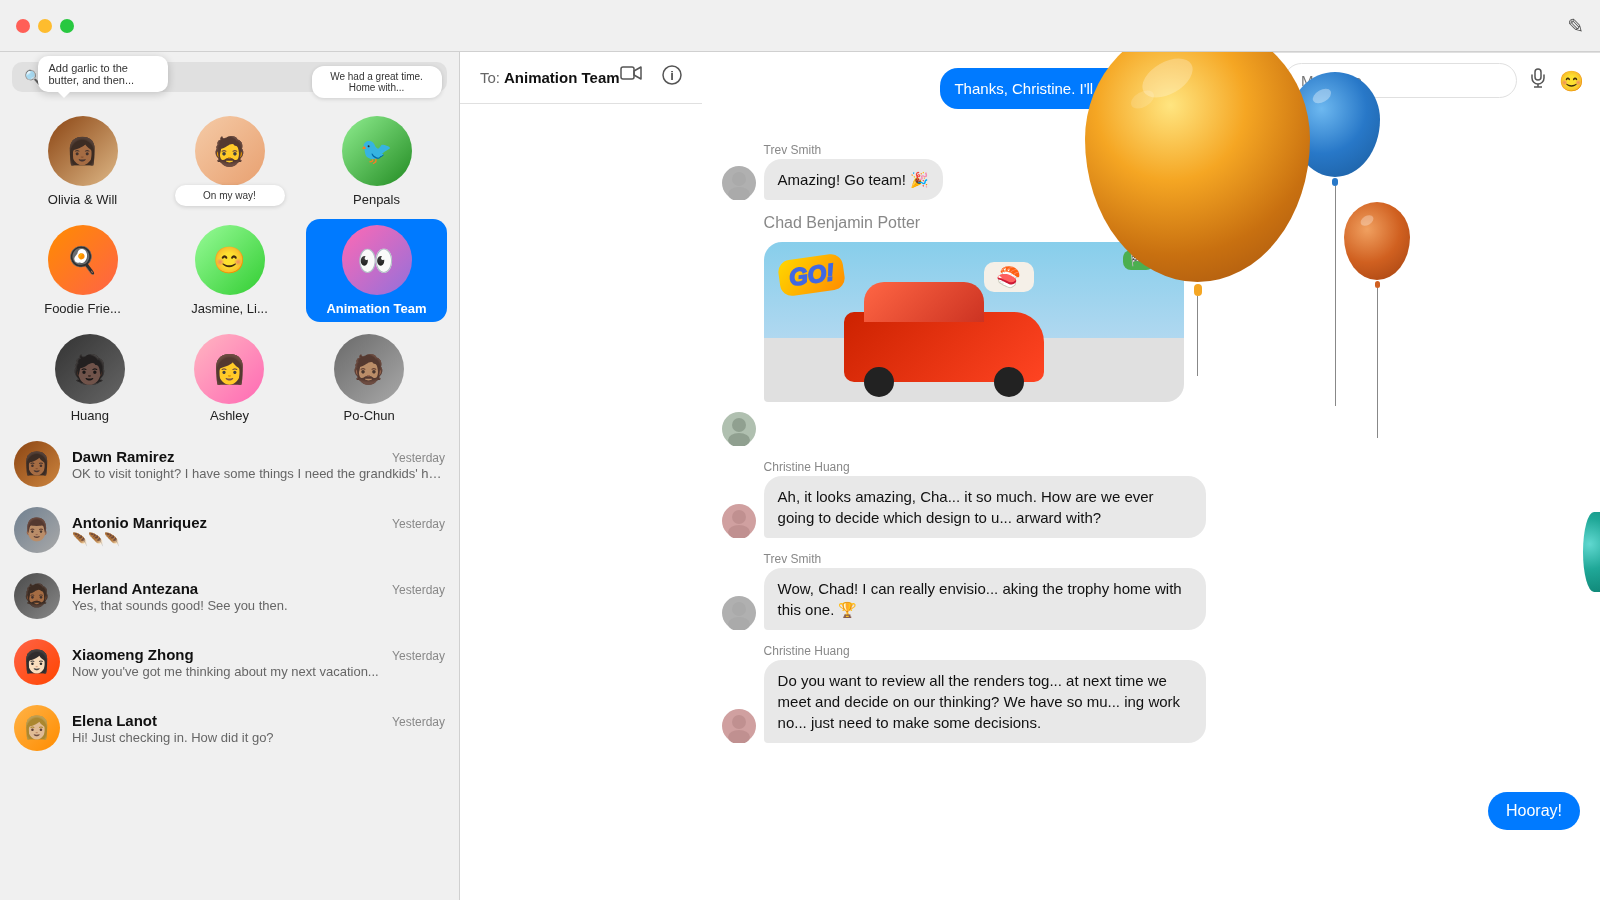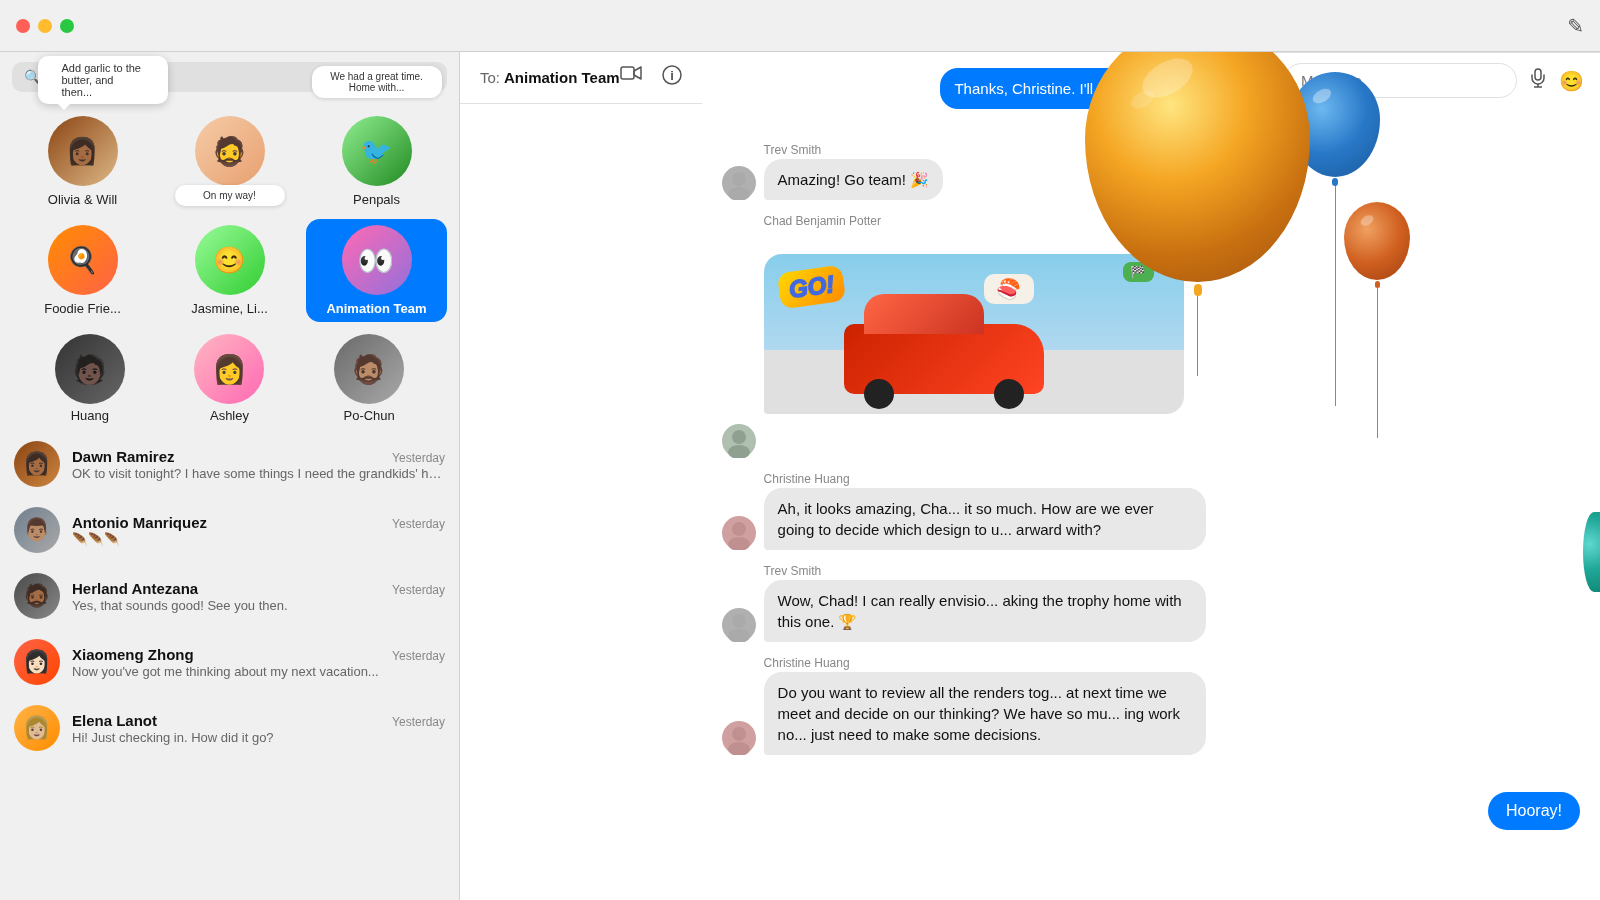--- a/index.html
+++ b/index.html
@@ -355,21 +355,21 @@
 
     <div class="search-bar">
       <span class="search-icon">🔍</span>
       <input class="search-input" type="text" placeholder="Search" style="">
     </div>
 
     <div class="pinned-grid">
 
       <div class="pinned-cell" style="position:relative;">
         <div style="position:relative;">
-          <div class="tooltip-bubble" style="position:absolute; top:-60px; left:-10px; z-index:20; font-size:11px; background:white; border-radius:10px; padding:6px 24px; box-shadow:0 2px 8px rgba(0,0,0,0.2); width:130px;">Add garlic to the butter, and then...</div>
+          <div class="tooltip-bubble" style="position:absolute; top:-60px; left:-10px; z-index:20; font-size:11px; background:white; border-radius:10px; padding:6px 11px; box-shadow:0 2px 8px rgba(0,0,0,0.2); width:130px;">Add garlic to the butter, and then...</div>
           <div class="avatar-circle av-olivia" style="width:70px;height:70px;border-radius:50%;display:flex;align-items:center;justify-content:center;font-size:26px;">👩🏾</div>
         </div>
         <span class="p-name">Olivia &amp; Will</span>
       </div>
 
       <div class="pinned-cell">
         <div class="avatar-circle av-guillermo" style="width:70px;height:70px;border-radius:50%;display:flex;align-items:center;justify-content:center;font-size:28px;">🧔</div>
         <span class="p-name">Guillermo</span>
       </div>
 
@@ -513,21 +513,21 @@
             <svg width="34" height="34" viewBox="0 0 34 34">
                 <circle cx="17" cy="13" r="7" fill="#aaa"></circle>
                 <ellipse cx="17" cy="28" rx="11" ry="7" fill="#aaa"></ellipse>
               </svg>
           </div>
           <div class="bubble received">Amazing! Go team! 🎉</div>
         </div>
       </div>
 
       <div style="margin-top:8px;">
-        <div style="font-size:12px;color:#888;margin-left:42px;margin-bottom:16px;">Chad Benjamin Potter</div>
+        <div style="font-size:16px;color:#888;margin-left:42px;margin-bottom:0;">Chad Benjamin Potter</div>
       </div>
 
       <div class="msg-row received" style="margin-top:4px;">
         <div class="msg-avatar spacer" style="width:34px;height:34px;"></div>
         <div style="position:relative;border-radius:18px;overflow:hidden;border-bottom-left-radius:4px;">
 
           <div style="width:420px;height:160px;position:relative;overflow:hidden;">
 
             <div style="position:absolute;top:0;left:0;right:0;bottom:40%;background:linear-gradient(180deg,#87ceeb,#b0d8f0);"></div>
 

